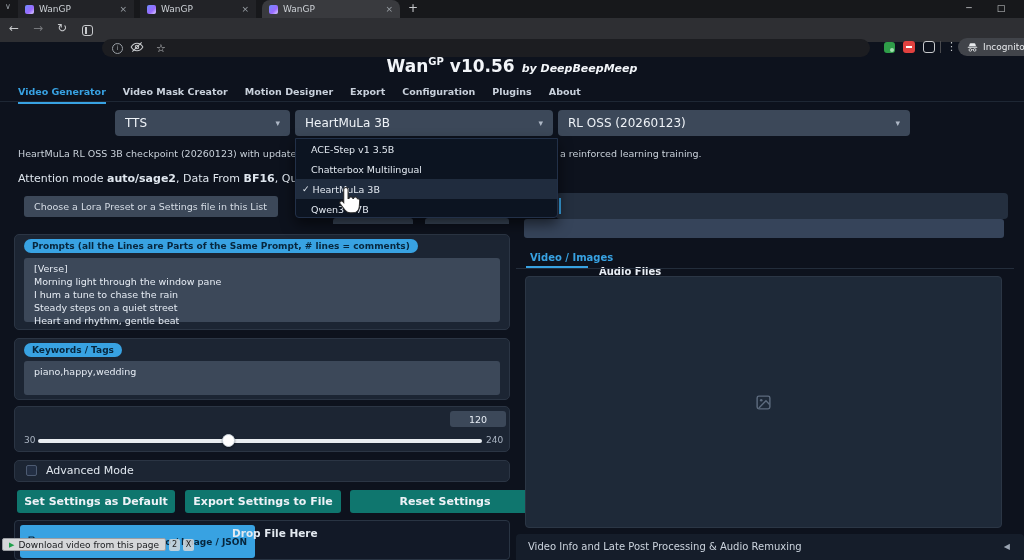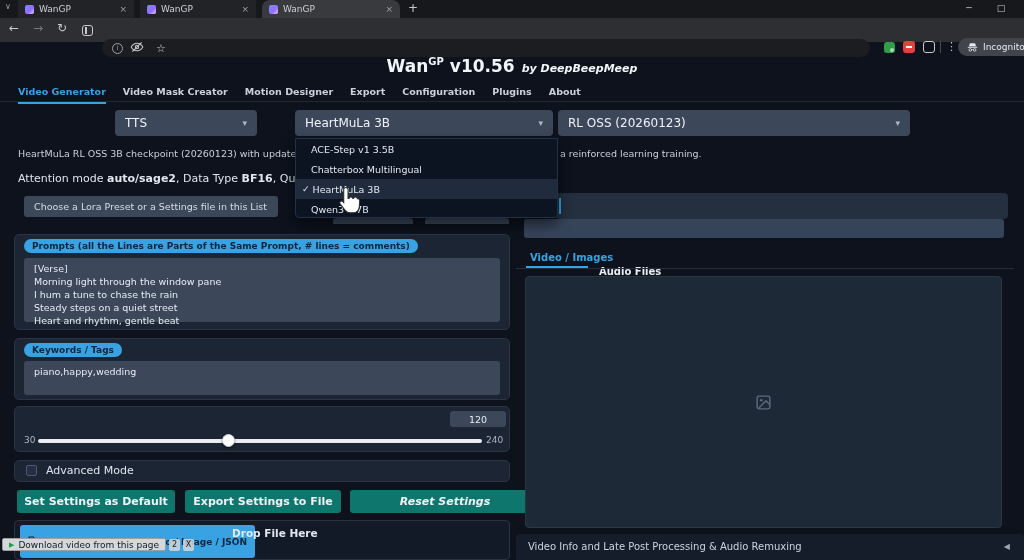--- a/index.html
+++ b/index.html
@@ -161,37 +161,37 @@
     <span class="navtab active">Video Generator</span>
     <span class="navtab">Video Mask Creator</span>
     <span class="navtab">Motion Designer</span>
     <span class="navtab">Export</span>
     <span class="navtab">Configuration</span>
     <span class="navtab">Plugins</span>
     <span class="navtab">About</span>
   </div>
   <div class="navline"></div>
 
-  <div class="mselect" style="left:115px;width:142px;">
+  <div class="mselect" style="left:115px;width:175px;">
     <span class="lbl">TTS</span>
     <span class="caret">▾</span>
   </div>
   <div class="mselect" style="left:295px;width:258px;">
     <span class="lbl">HeartMuLa 3B</span>
     <span class="caret">▾</span>
   </div>
   <div class="mselect" style="left:558px;width:352px;">
     <span class="lbl">RL OSS (20260123)</span>
     <span class="caret">▾</span>
   </div>
 
   <div class="infoline" style="left:18px;">HeartMuLa RL OSS 3B checkpoint (20260123) with updated codec supp</div>
   <div class="infoline" style="left:560px;">a reinforced learning training.</div>
   <div class="attnline">
-    <span>Attention mode </span><b>auto/sage2</b><span>, Data Type </span><b>BF16</b><span>, Quantization I</span>
+    <span>Attention mode </span><b>auto/sage2</b><span>, Data From </span><b>BF16</b><span>, Quantization I</span>
   </div>
 
   <div class="lorabox">Choose a Lora Preset or a Settings file in this List</div>
   <div class="sliver" style="left:333px;width:80px;"></div>
   <div class="sliver" style="left:425px;width:84px;"></div>
 
   <div class="panel" style="top:234px;height:96px;"></div>
   <div class="bluepill" style="left:24px;top:239px;">Prompts (all the Lines are Parts of the Same Prompt, # lines = comments)</div>
   <div class="tarea prompt-text" style="left:24px;top:258px;width:476px;height:64px;">[Verse]
 Morning light through the window pane
@@ -209,21 +209,21 @@
   <div class="slider-track"></div>
   <div class="slider-handle"></div>
   <span class="slider-max" style="left:486px;">240</span>
 
   <div class="panel" style="top:460px;height:22px;"></div>
   <div class="chkbox"></div>
   <div class="chklbl">Advanced Mode</div>
 
   <div class="graybtn" style="left:17px;width:158px;">Set Settings as Default</div>
   <div class="graybtn" style="left:185px;width:156px;">Export Settings to File</div>
-  <div class="graybtn" style="left:350px;width:190px;font-style:italic;">Reset Settings</div>
+  <div class="graybtn" style="left:350px;width:190px;">Reset Settings</div>
 
   <div class="loadpanel"></div>
   <div class="loadpill">
     <svg width="9" height="11" viewBox="0 0 12 14">
         <path d="M1.5 1 H7 L10.5 4.5 V13 H1.5 Z" fill="none" stroke="#07263d" stroke-width="1.6"></path>
       </svg>
     <span>Load Settings From Video / Image / JSON</span>
   </div>
   <div class="drophint">Drop File Here</div>
 

